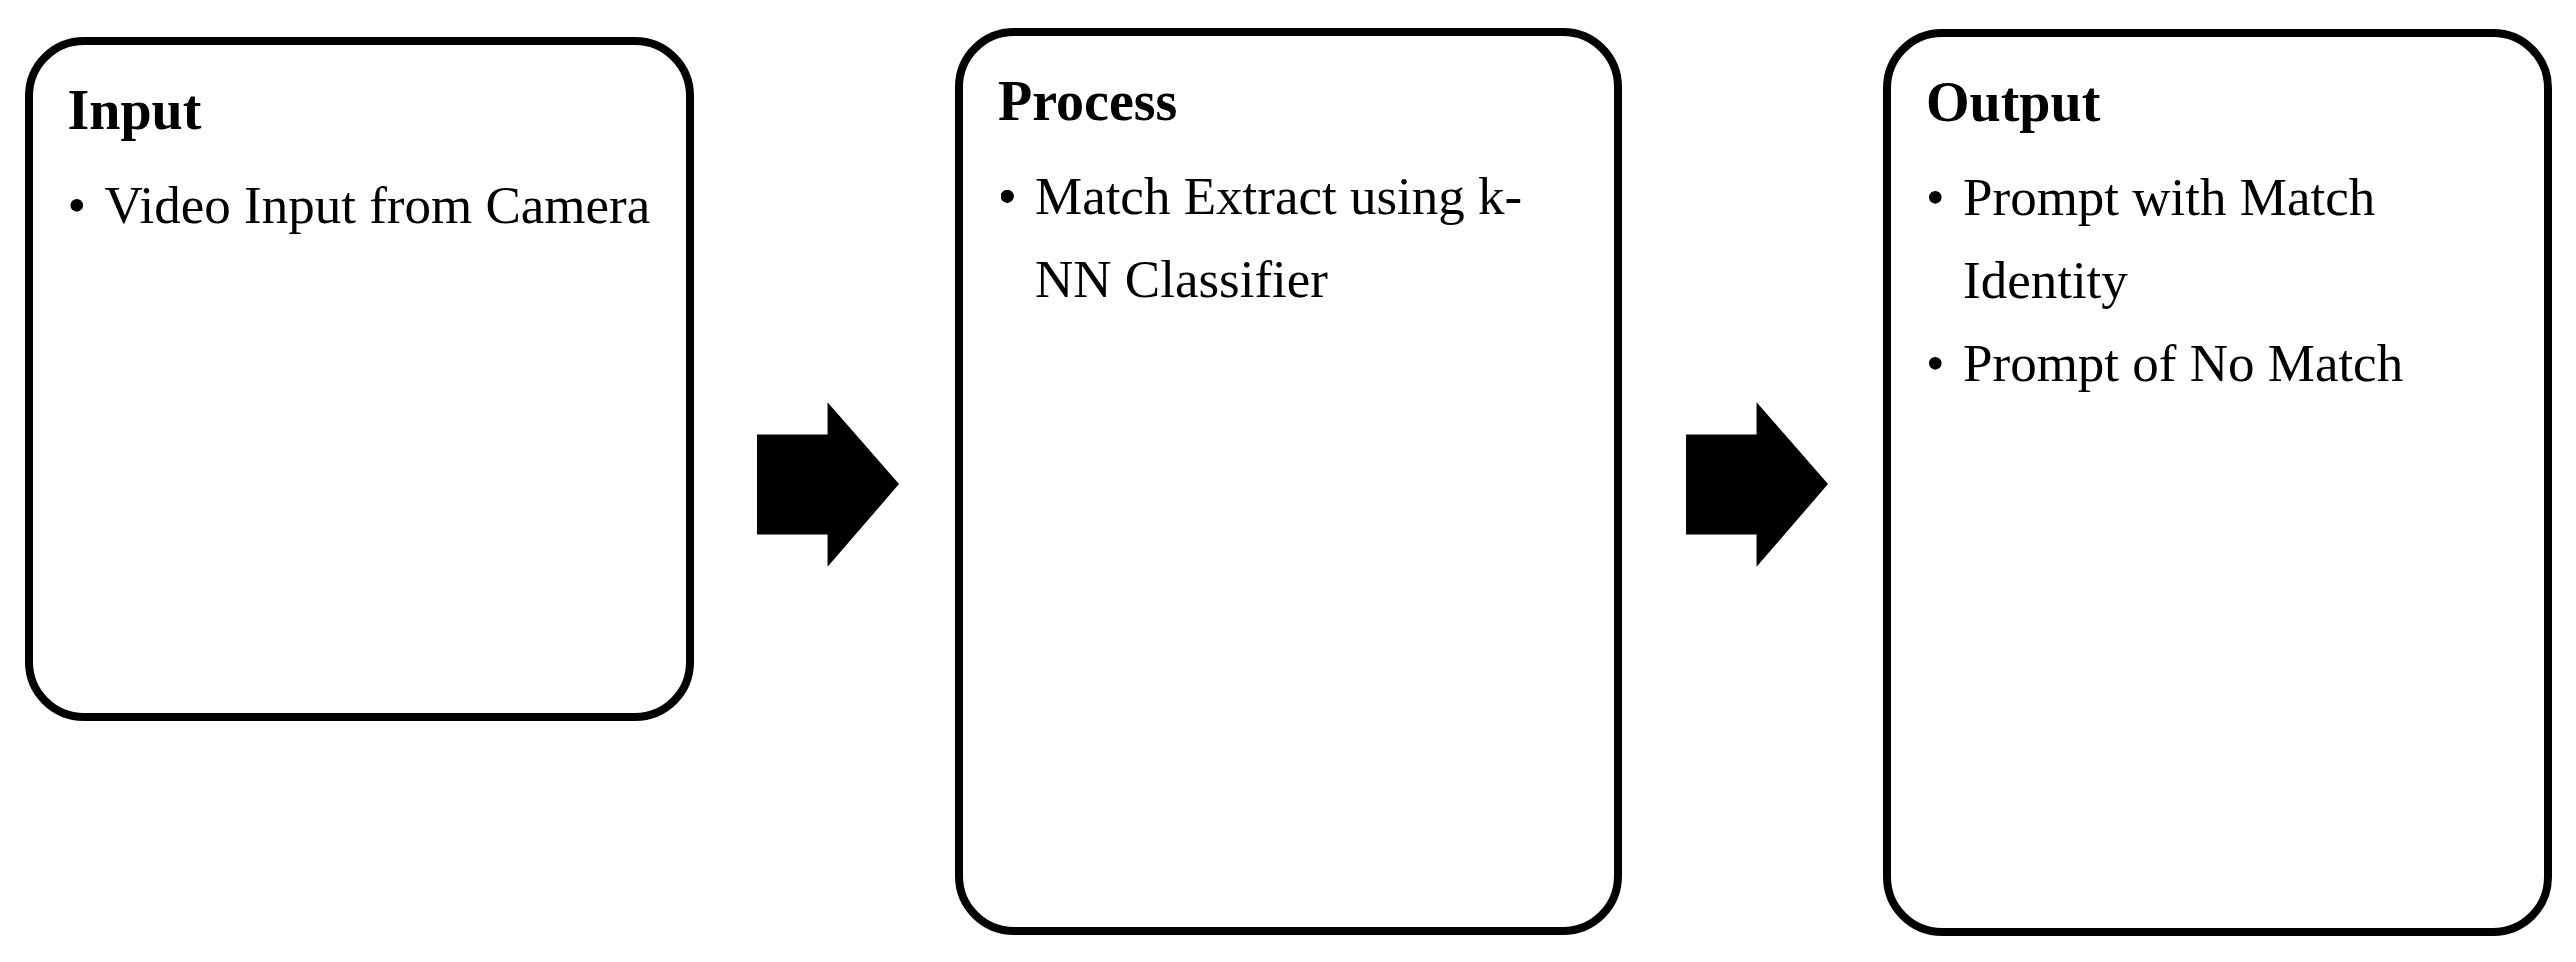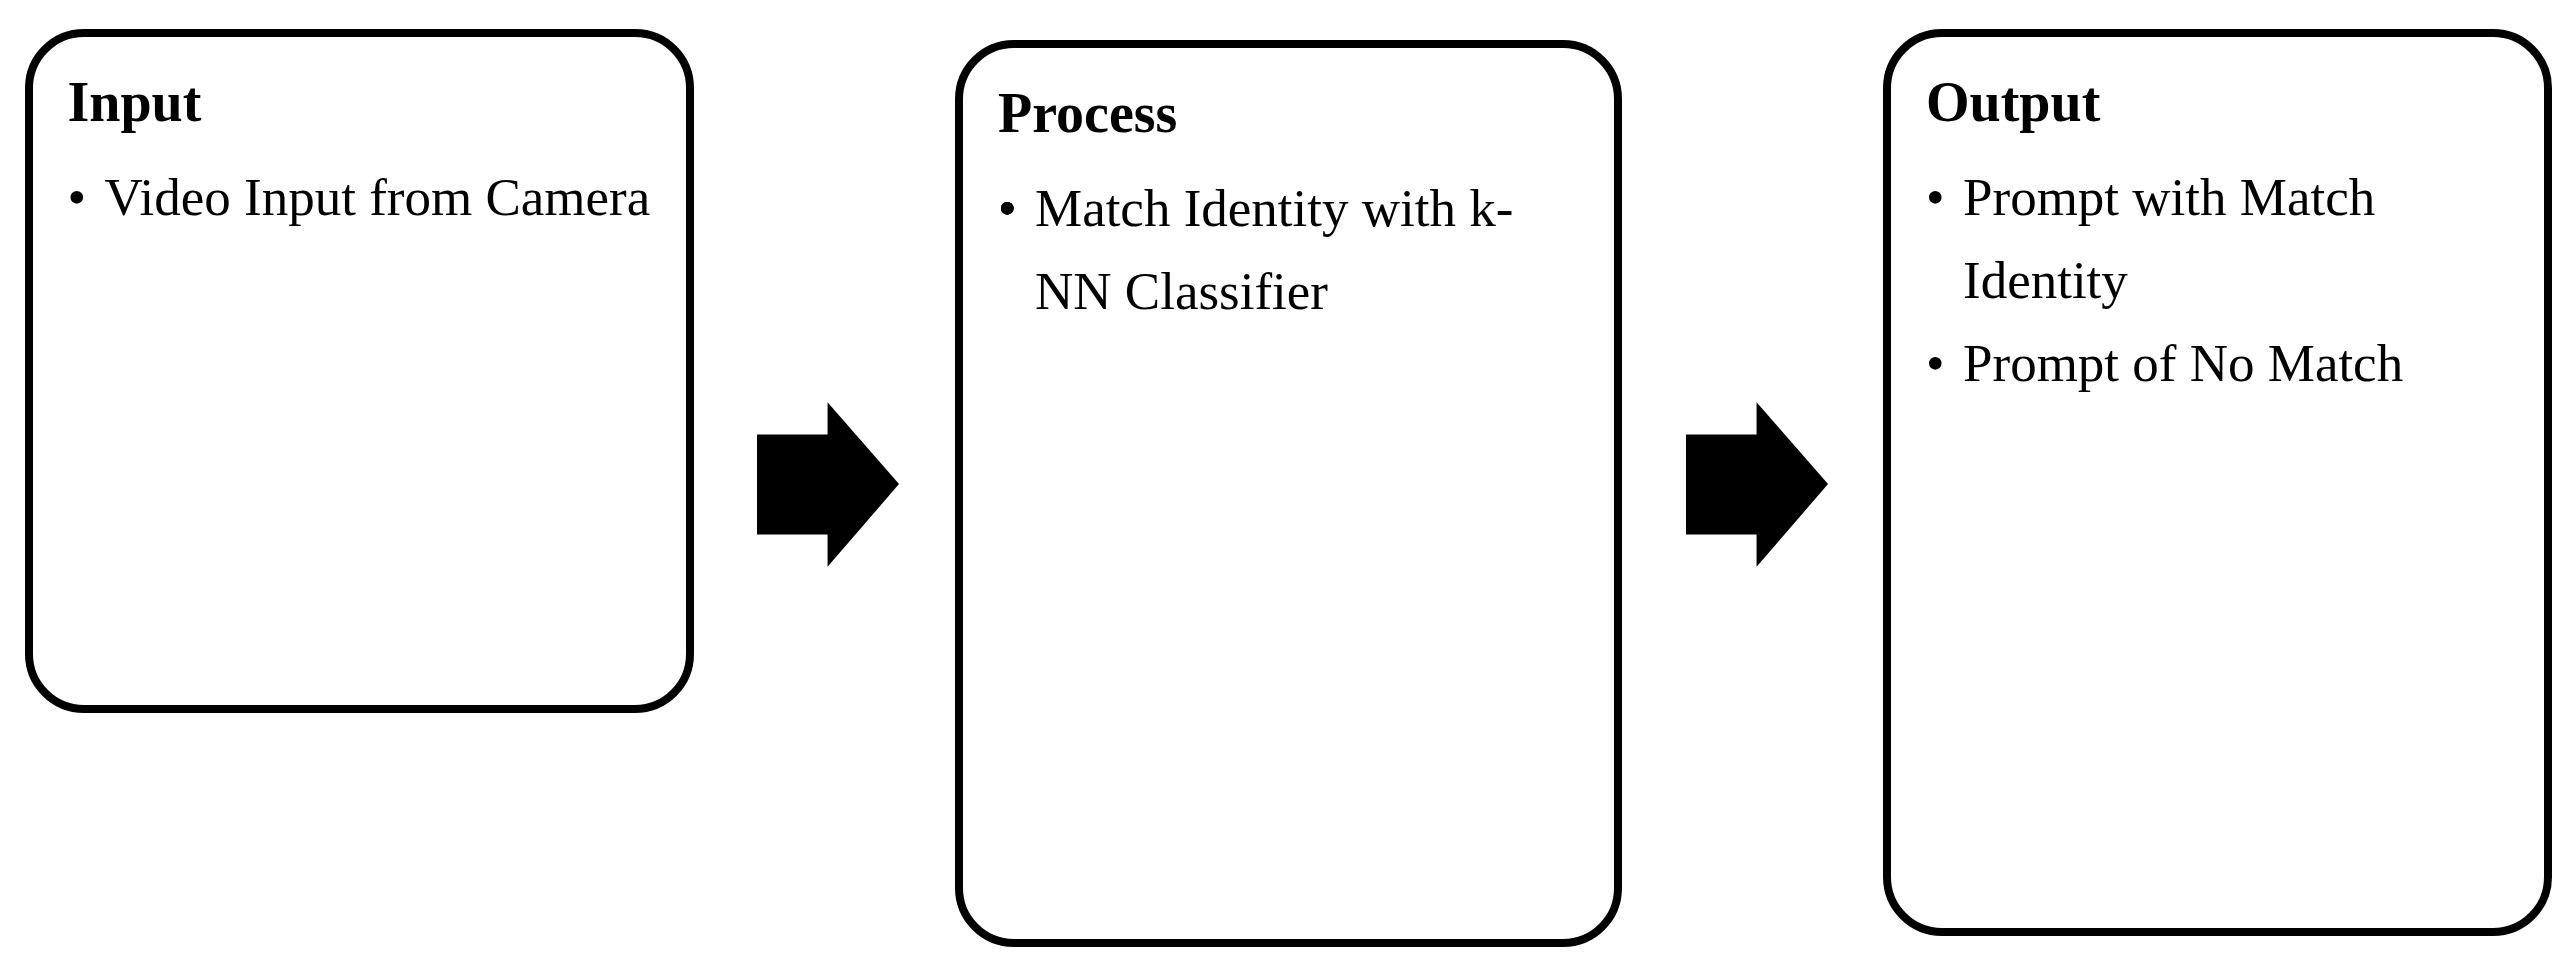--- a/index.html
+++ b/index.html
@@ -24,22 +24,22 @@
   
   .stage-box {
     position: absolute;
     box-sizing: border-box;
     background: #ffffff;
     border: 8.7px solid #000000;
     border-radius: 59px;
     overflow: hidden;
   }
 
-  .box-input   { left: 24.5px;   top: 29px; width: 669px;  height: 684px; }
-  .box-process { left: 955px; top: 40px; width: 667px;  height: 907px; }
+  .box-input   { left: 24.5px;   top: 37px; width: 669px;  height: 684px; }
+  .box-process { left: 955px; top: 28px; width: 667px;  height: 907px; }
   .box-output  { left: 1883px; top: 29px; width: 669px;  height: 907px; padding-left: 12px; }
 
   .box-inner {
     position: absolute;
     left: 0; top: 0;
     width: 100%;
     padding: 33px 21px 0 35px;
     box-sizing: border-box;
   }
 
@@ -116,21 +116,21 @@
       <div class="stage-title">Process</div>
       <ul class="bullet-list">
         <li class="bullet-item">
           <span class="bullet-dot">•</span>
         </li>
         <li class="bullet-item">
           <span class="bullet-dot">•</span>
         </li>
         <li class="bullet-item">
           <span class="bullet-dot">•</span>
-          <span class="bullet-text">Match Identity with k-NN Classifier</span>
+          <span class="bullet-text">Match Extract using k-NN Classifier</span>
         </li>
       </ul>
     </div>
   </div>
 
   <svg class="flow-arrow arrow-2" width="142" height="165" viewBox="0 0 163 189">
     <polygon points="0,37 81,37 81,0 163,94 81,189 81,152 0,152" fill="#000000"></polygon>
   </svg>
 
   <div class="stage-box box-output">

